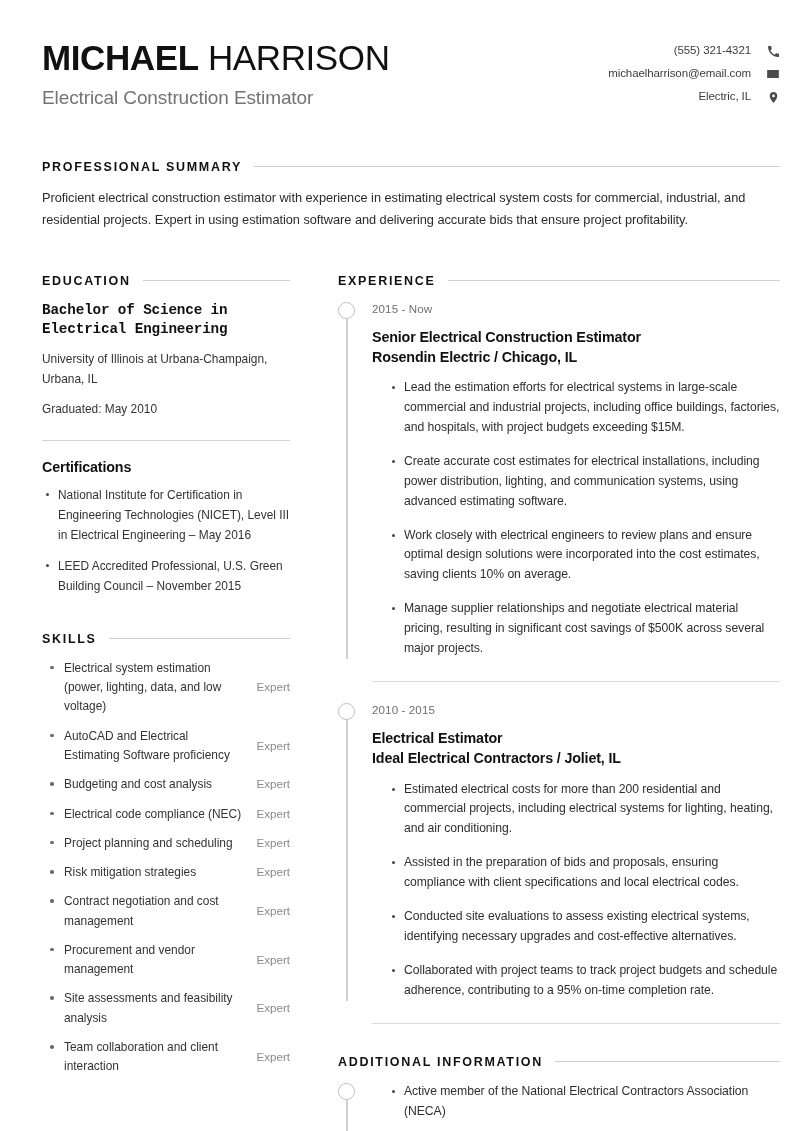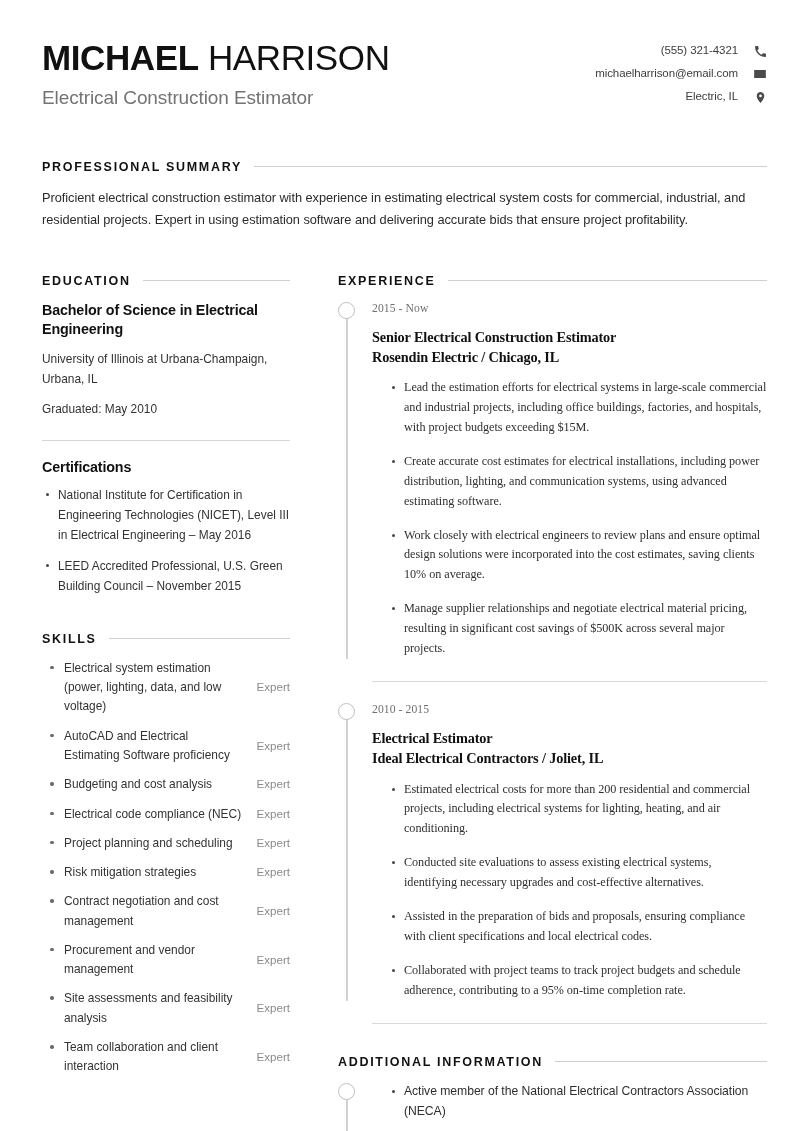--- a/index.html
+++ b/index.html
@@ -9,21 +9,21 @@
     background: #ffffff;
     font-family: "Liberation Sans", sans-serif;
     color: #1a1a1a;
     -webkit-font-smoothing: antialiased;
   }
   .page {
     position: relative;
     width: 800px;
     height: 1131px;
     background: #ffffff;
-    padding: 34px 33px 0 42px;
+    padding: 34px 20px 0 42px;
   }
 
   
   .header {
     display: flex;
     align-items: flex-start;
     justify-content: space-between;
     padding-top: 4px;
   }
   .identity { flex: 1 1 auto; min-width: 0; }
@@ -112,20 +112,21 @@
   .col-gap   { width: 48px;  flex: 0 0 48px; }
   .col-right { flex: 1 1 auto; min-width: 0; }
 
   
   .edu-degree {
     font-size: 14.3px;
     font-weight: 700;
     line-height: 1.36;
     color: #111111;
     letter-spacing: -0.15px;
+    font-family: Liberation Mono, monospace;
   }
   .edu-school {
     margin-top: 11px;
     font-size: 11.9px;
     line-height: 1.62;
     color: #333333;
   }
   .edu-grad {
     margin-top: 11px;
     font-size: 11.9px;
@@ -200,21 +201,20 @@
     line-height: 1.62;
     color: #8a8a8a;
     white-space: nowrap;
   }
 
   
   .timeline { position: relative; }
   .tl-item {
     position: relative;
     padding-left: 34px;
-    font-family: Liberation Serif, serif;
   }
   .tl-line {
     position: absolute;
     left: 8px;
     top: 8px;
     bottom: 0;
     width: 1.5px;
     background: #d2d2d2;
   }
   .tl-dot {
@@ -437,22 +437,22 @@
           <div class="exp-divider"></div>
 
           <div class="tl-item">
             <span class="tl-line"></span>
             <span class="tl-dot"></span>
             <div class="tl-dates">2010 - 2015</div>
             <div class="tl-role">Electrical Estimator</div>
             <div class="tl-company">Ideal Electrical Contractors / Joliet, IL</div>
             <ul class="tl-bullets">
               <li>Estimated electrical costs for more than 200 residential and commercial projects, including electrical systems for lighting, heating, and air conditioning.</li>
+              <li>Assisted in the preparation of bids and proposals, ensuring compliance with client specifications and local electrical codes.</li>
               <li>Conducted site evaluations to assess existing electrical systems, identifying necessary upgrades and cost-effective alternatives.</li>
-              <li>Assisted in the preparation of bids and proposals, ensuring compliance with client specifications and local electrical codes.</li>
               <li>Collaborated with project teams to track project budgets and schedule adherence, contributing to a 95% on-time completion rate.</li>
             </ul>
           </div>
 
           <div class="exp-divider"></div>
 
         </div>
       </div>
 
       <div class="addl-block">

